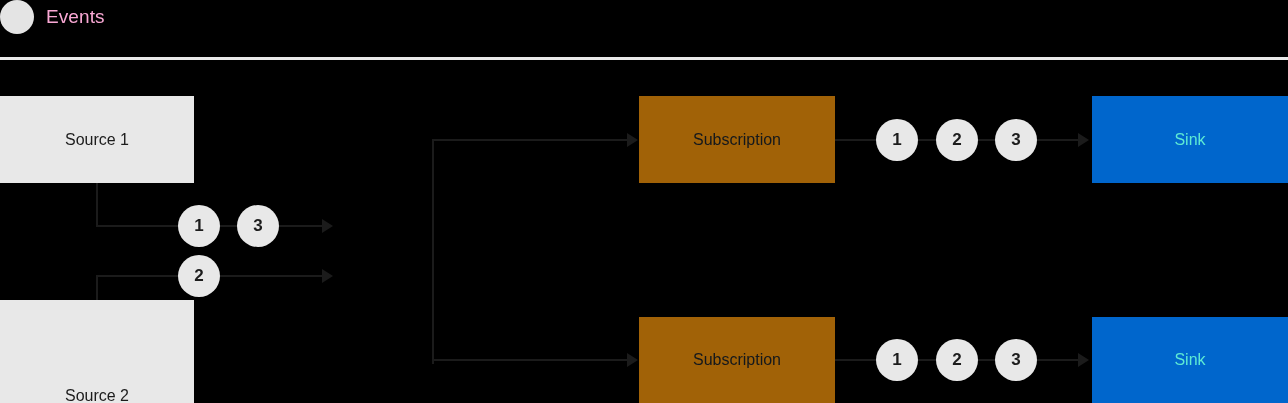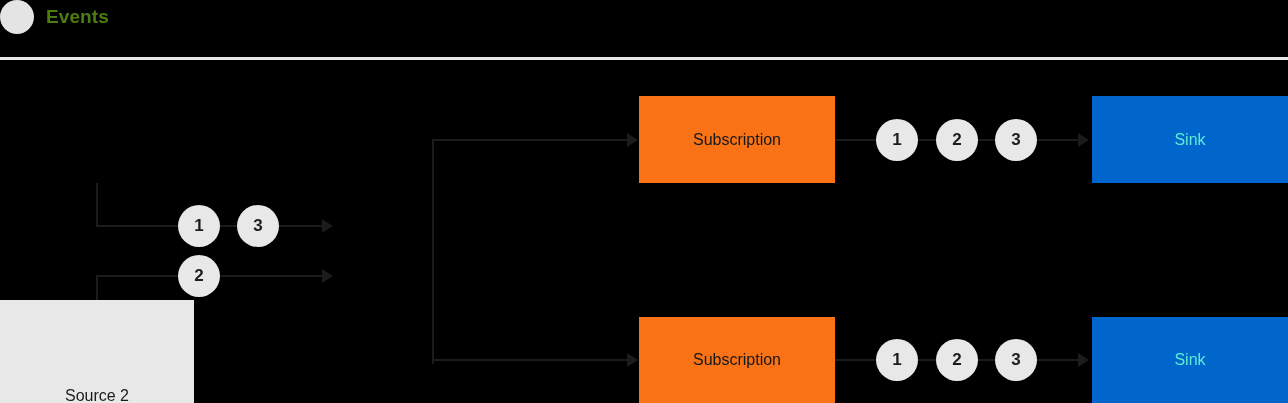--- a/index.html
+++ b/index.html
@@ -28,22 +28,22 @@
     width: 34px;
     height: 34px;
     border-radius: 50%;
     background: #e4e4e4;
   }
   .hdr-label {
     position: absolute;
     left: 46px;
     top: 4px;
     font-size: 19px;
-    font-weight: bold;
-    color: #4d7c0f;
+    font-weight: normal;
+    color: #f9a8d4;
     letter-spacing: 0.1px;
     line-height: 26px;
     white-space: nowrap;
   }
   .hdr-rule {
     position: absolute;
     left: 0px;
     top: 57px;
     width: 1288px;
     height: 3px;
@@ -55,21 +55,21 @@
     position: absolute;
     display: flex;
     align-items: center;
     justify-content: center;
     font-size: 16px;
     line-height: 20px;
     white-space: nowrap;
     box-sizing: border-box;
   }
   .node.grey  { background: #e8e8e8; color: #1c1c1c; }
-  .node.blue  { background: #f97316; color: #14181c; }
+  .node.blue  { background: #a16207; color: #14181c; }
   .node.solid { background: #0066cc; color: #5eead4; }
 
   
   .hline, .vline {
     position: absolute;
     background: #1b1b1b;
   }
   .hline { height: 2px; }
   .vline { width: 2px; }
 
@@ -120,20 +120,23 @@
   <div class="arrow" style="left:627px; top:133px;"></div>
   <div class="hline" style="left:432px; top:359px; width:195px;"></div>
   <div class="arrow" style="left:627px; top:353px;"></div>
 
   <div class="hline" style="left:835px; top:139px; width:245px;"></div>
   <div class="arrow" style="left:1078px; top:133px;"></div>
 
   <div class="hline" style="left:835px; top:359px; width:245px;"></div>
   <div class="arrow" style="left:1078px; top:353px;"></div>
 
+  <div class="node grey" style="left:0px; top:96px; width:194px; height:87px;">
+    <span>Source 1</span>
+  </div>
 
   <div class="node grey" style="left:0px; top:300px; width:194px; height:106px;align-items:flex-end;">
     <span>Source 2</span>
   </div>
 
 
   <div class="node blue" style="left:639px; top:96px; width:196px; height:87px;">
     <span>Subscription</span>
   </div>
 

